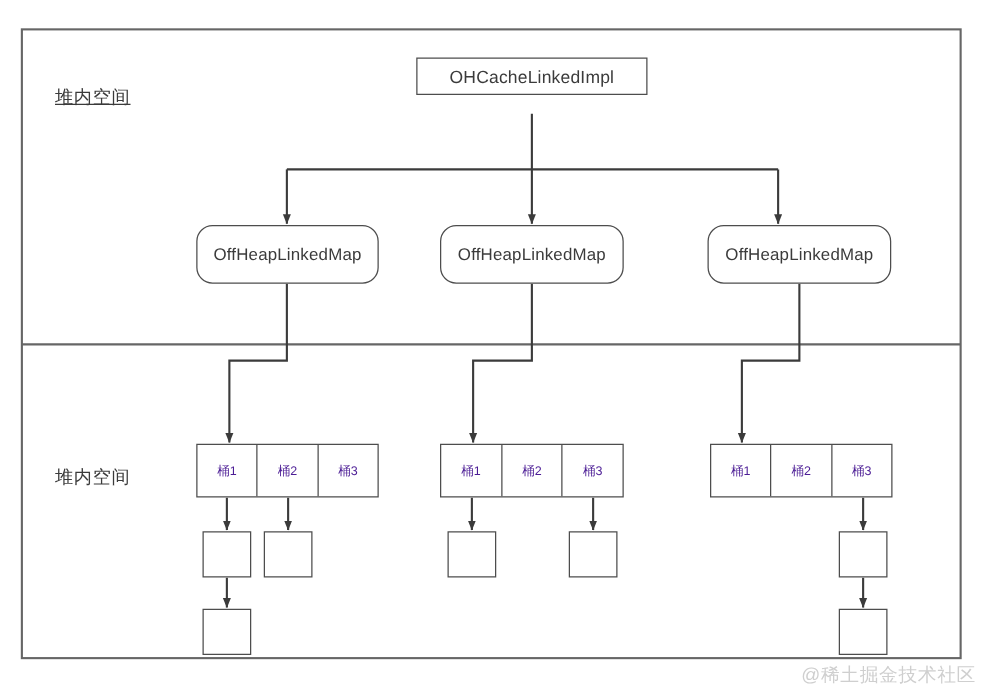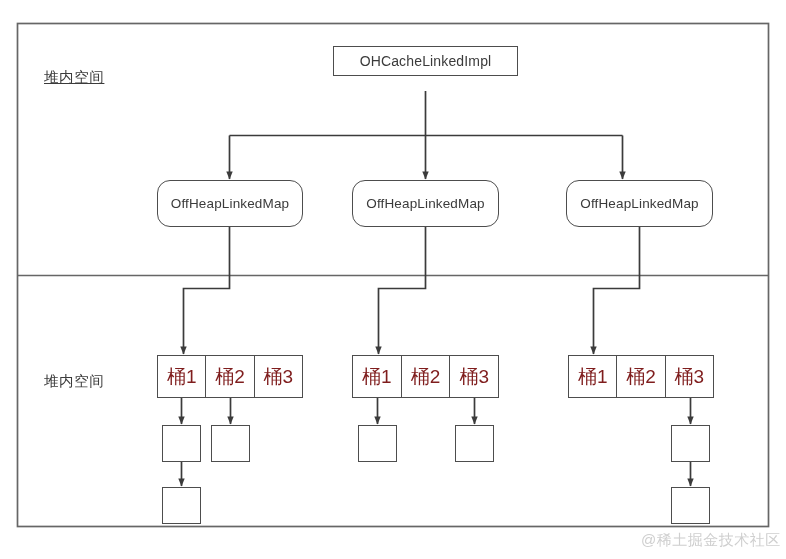--- a/index.html
+++ b/index.html
@@ -53,22 +53,22 @@
     display: flex;
     border: 1.6px solid #4d4d4d;
     background: #ffffff;
   }
   .bucket-cell {
     box-sizing: border-box;
     flex: 1 1 0;
     display: flex;
     align-items: center;
     justify-content: center;
-    font-size: 19px;
-    color: #7f1d1d;
+    font-size: 10px;
+    color: #4c1d95;
     border-right: 1.6px solid #4d4d4d;
     white-space: nowrap;
   }
   .bucket-cell:last-child {
     border-right: none;
   }
   .entry-box {
     position: absolute;
     box-sizing: border-box;
     border: 1.6px solid #4d4d4d;

